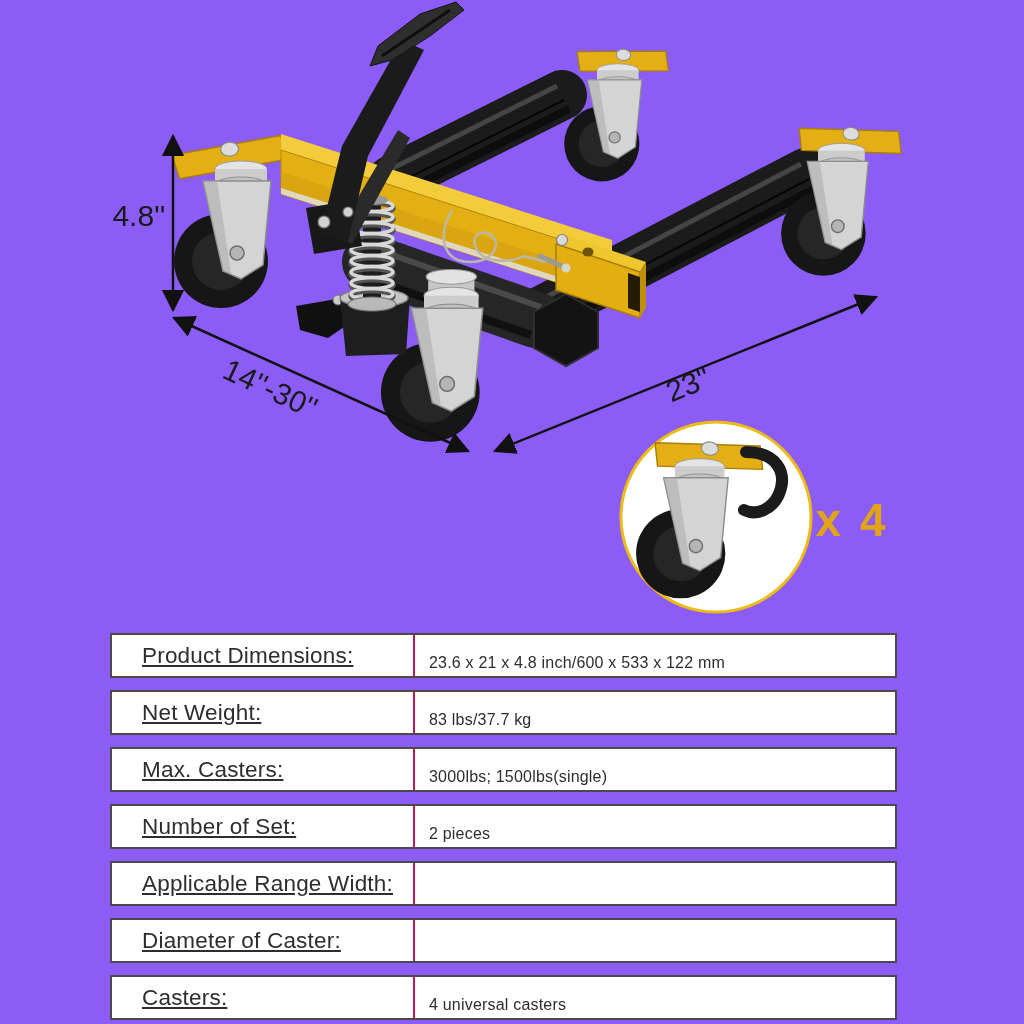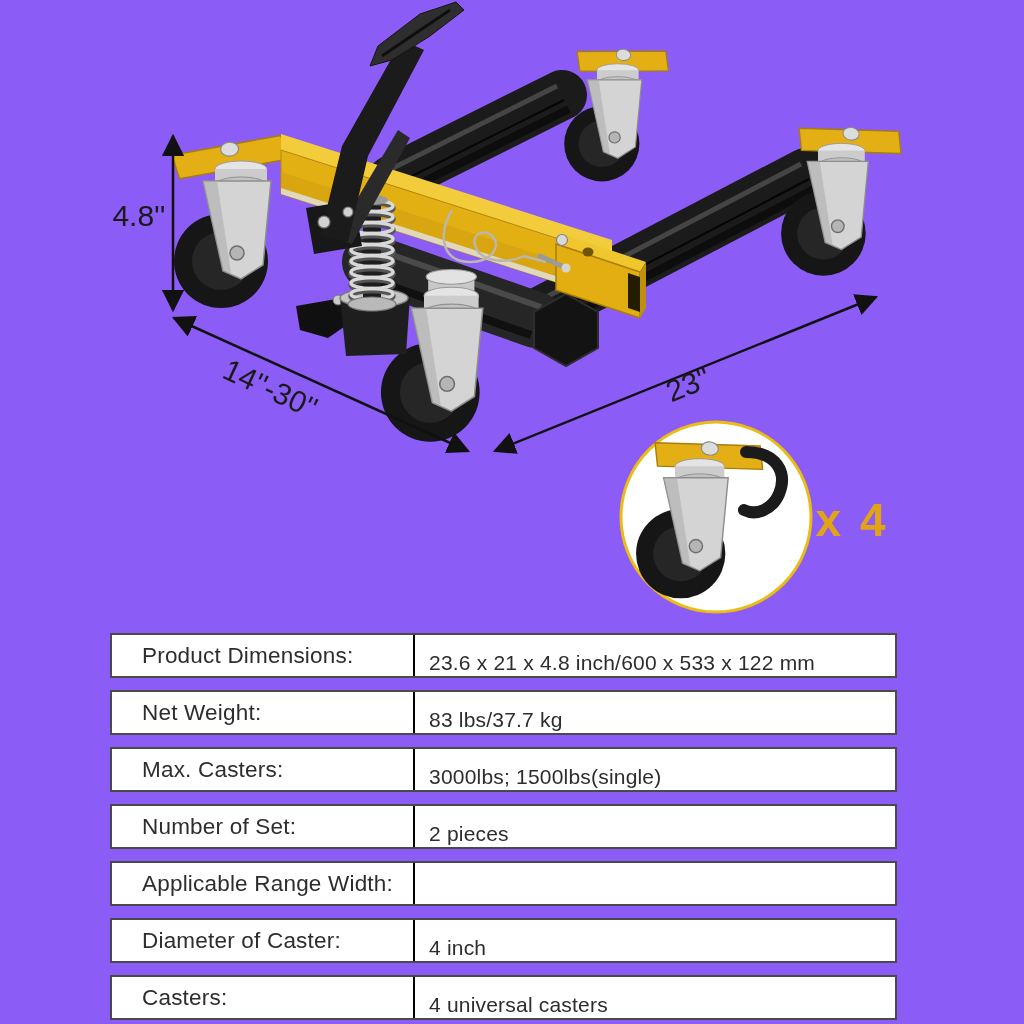--- a/index.html
+++ b/index.html
@@ -12,27 +12,27 @@
   .qty-label{font-family:"Liberation Sans", sans-serif;font-size:46px;font-weight:bold;fill:#E2A416;letter-spacing:3px;}
   .spec-table{
     position:absolute;left:110px;top:633px;width:787px;height:387px;
     display:flex;flex-direction:column;justify-content:space-between;
   }
   .spec-row{
     height:45px;box-sizing:border-box;border:2px solid #4a4a4a;background:#ffffff;
     display:flex;flex-direction:row;align-items:stretch;
   }
   .spec-label{
-    width:303px;box-sizing:border-box;border-right:2px solid #000000;
+    width:303px;box-sizing:border-box;border-right:2px solid #be185d;
     display:flex;align-items:center;padding-left:30px;
-    font-size:22.5px;color:#2d2d2d;letter-spacing:0.2px;white-space:nowrap;
+    font-size:22.5px;color:#2d2d2d;letter-spacing:0.2px;white-space:nowrap;text-decoration:underline;
   }
   .spec-value{
     flex:1;display:flex;align-items:center;padding-left:14px;
-    font-size:21px;color:#2d2d2d;letter-spacing:0.2px;white-space:nowrap;margin-top:14px;
+    font-size:16px;color:#2d2d2d;letter-spacing:0.2px;white-space:nowrap;margin-top:14px;
   }
 </style>
 </head>
 <body>
 
 <div class="canvas">
 
   <svg class="illustration" viewBox="0 0 1024 628" xmlns="http://www.w3.org/2000/svg">
     <defs>
       <marker id="ah" viewBox="0 0 10 10" refX="9" refY="5" markerWidth="9" markerHeight="9" orient="auto-start-reverse">
@@ -197,21 +197,20 @@
     </div>
     <div class="spec-row">
       <div class="spec-label">Number of Set:</div>
       <div class="spec-value">2 pieces</div>
     </div>
     <div class="spec-row">
       <div class="spec-label">Applicable Range Width:</div>
     </div>
     <div class="spec-row">
       <div class="spec-label">Diameter of Caster:</div>
-      <div class="spec-value">4 inch</div>
     </div>
     <div class="spec-row">
       <div class="spec-label">Casters:</div>
       <div class="spec-value">4 universal casters</div>
     </div>
   </div>
 
 </div>
 
 </body></html>

